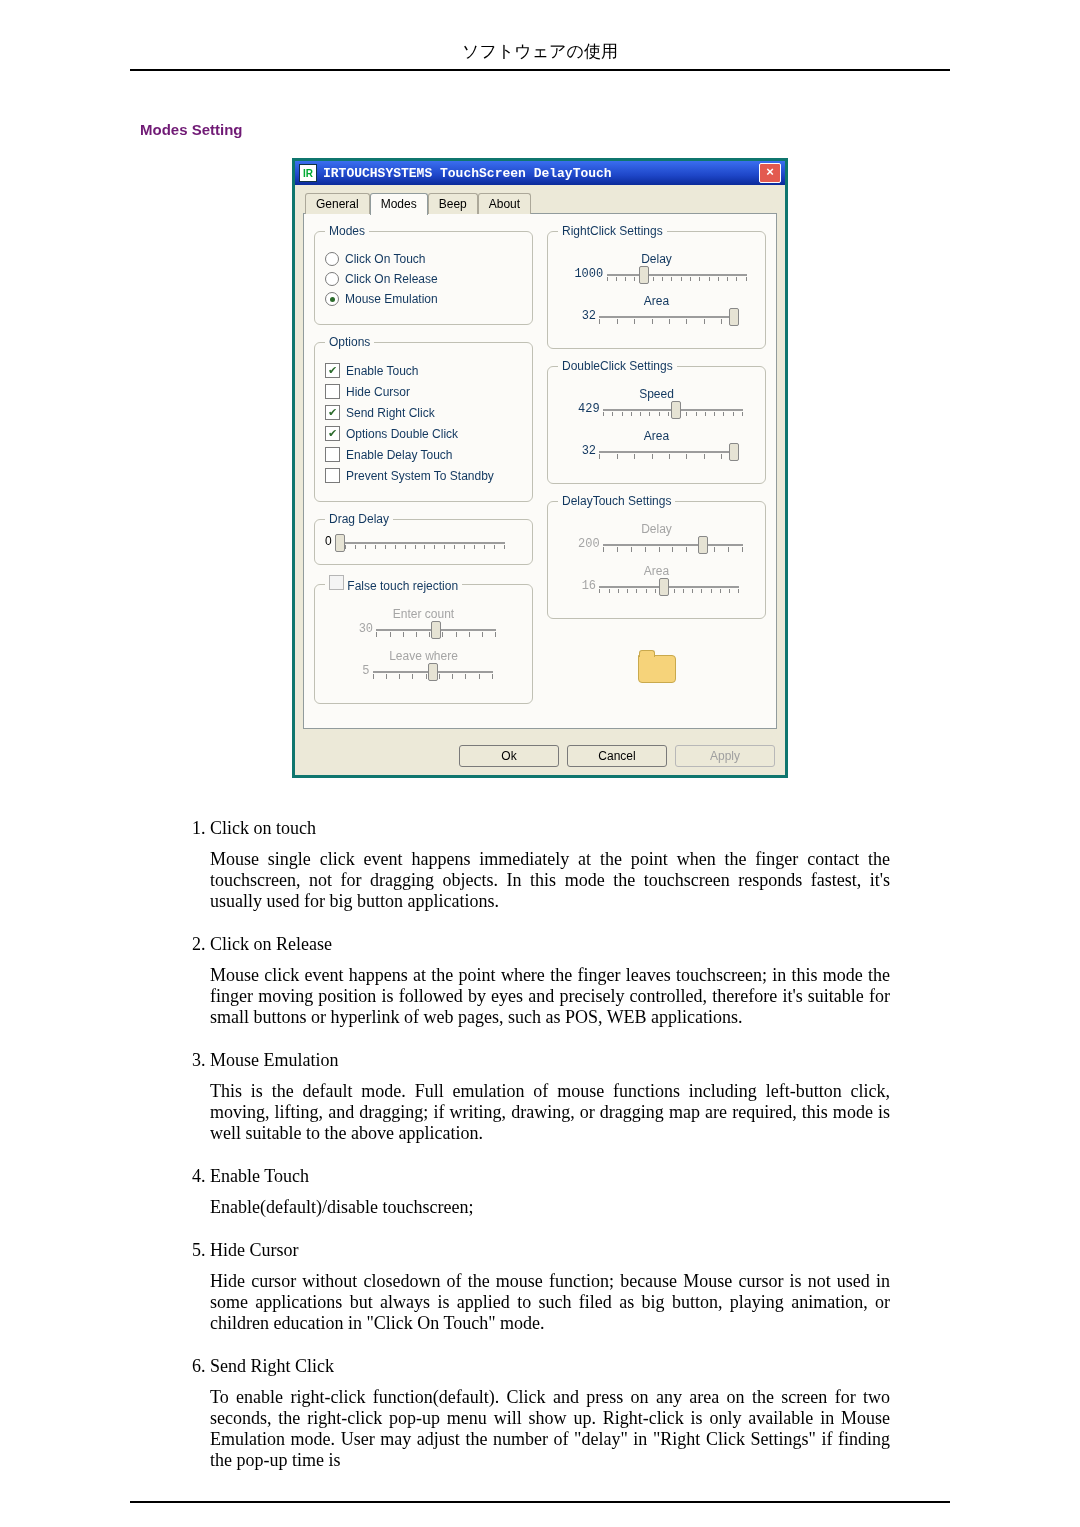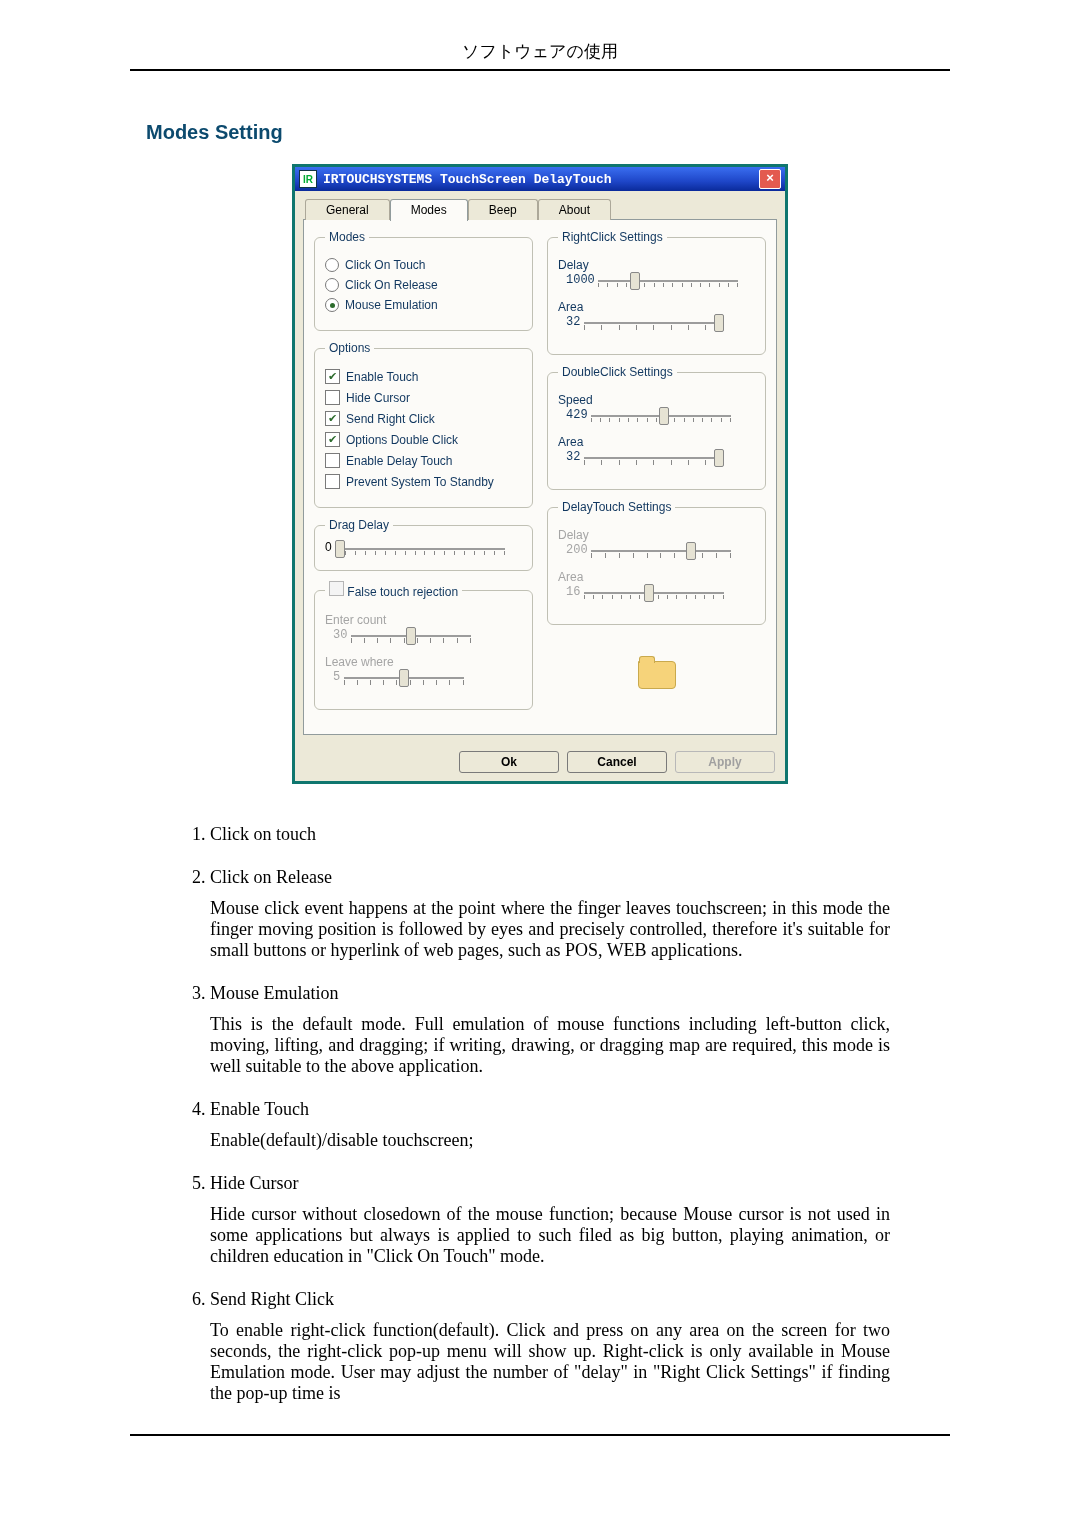--- a/index.html
+++ b/index.html
@@ -26,23 +26,23 @@
   .page-header {
     text-align: center;
     font-family: "MS Gothic", "Meiryo", sans-serif;
     font-size: 17px;
     color: #000;
     margin-bottom: 6px;
   }
   .section-title {
     font-family: Arial, sans-serif;
     font-weight: bold;
-    font-size: 20px;
-    color: #0c4a6e;
-    margin: 50px 0 20px 16px;
+    font-size: 15px;
+    color: #701a75;
+    margin: 50px 0 20px 10px;
   }
 
   
   .dialog {
     width: 490px;
     margin: 0 auto 40px auto;
     background: #ece9d8;
     border: 3px solid #0f766e;
     font-family: Tahoma, sans-serif;
     font-size: 12px;
@@ -82,21 +82,21 @@
   }
   .tabs {
     display: flex;
     gap: 0;
     padding: 8px 10px 0 10px;
     position: relative;
     margin-bottom: -1px;
     z-index: 2;
   }
   .tab {
-    padding: 3px 20px;
+    padding: 3px 10px;
     border: 1px solid #aca899;
     border-bottom: none;
     border-radius: 3px 3px 0 0;
     background: #ece9d8;
     font-size: 12px;
     color: #000;
     position: relative;
   }
   .tab.active {
     background: #fcfbf8;
@@ -151,20 +151,21 @@
     display: inline-flex; align-items: center; justify-content: center;
     font-size: 11px; line-height: 11px;
     color: #2c6b2c;
   }
   .chkbox.checked::after { content: "✔"; }
   .chkbox.disabled, .radio.disabled { border-color:#b5b5b5; background:#f4f4f4; }
   .label { color: #11375f; font-size: 12px; }
 
   .setting-pair {
     margin: 6px 0 10px 0;
+    text-align: center;
   }
   .setting-pair .sp-label { font-size: 12px; color: #11375f; }
   .setting-pair.disabled .sp-label, .setting-pair.disabled .sp-value { color: #a5a5a5; }
   .setting-pair .sp-value { font-size: 12px; color: #11375f; margin-left: 8px; font-family: Liberation Mono, monospace; }
   .slider {
     position: relative;
     height: 16px;
     margin-top: 2px;
     display: inline-block;
     width: 140px;
@@ -194,21 +195,20 @@
     border-radius: 2px;
   }
   .slider.few .ticks span { height: 5px; }
 
   .btn-row {
     display: flex;
     justify-content: flex-end;
     gap: 8px;
     padding: 8px 10px;
     background: #ece9d8;
-    font-weight: bold;
   }
   .btn {
     min-width: 70px;
     padding: 3px 14px;
     background: #ece9d8;
     border: 1px solid #7a7a7a;
     border-radius: 3px;
     font-size: 12px;
     text-align: center;
   }
@@ -565,20 +565,21 @@
       <div class="btn-row">
         <div class="btn">Ok</div>
         <div class="btn">Cancel</div>
         <div class="btn disabled">Apply</div>
       </div>
     </div>
 
     <ol class="desc">
       <li>
         <div class="item-title">Click on touch</div>
+        <div class="item-body">Mouse single click event happens immediately at the point when the finger contact the touchscreen, not for dragging objects. In this mode the touchscreen responds fastest, it's usually used for big button applications.</div>
       </li>
       <li>
         <div class="item-title">Click on Release</div>
         <div class="item-body">Mouse click event happens at the point where the finger leaves touchscreen; in this mode the finger moving position is followed by eyes and precisely controlled, therefore it's suitable for small buttons or hyperlink of web pages, such as POS, WEB applications.</div>
       </li>
       <li>
         <div class="item-title">Mouse Emulation</div>
         <div class="item-body">This is the default mode. Full emulation of mouse functions including left-button click, moving, lifting, and dragging; if writing, drawing, or dragging map are required, this mode is well suitable to the above application.</div>
       </li>
       <li>

